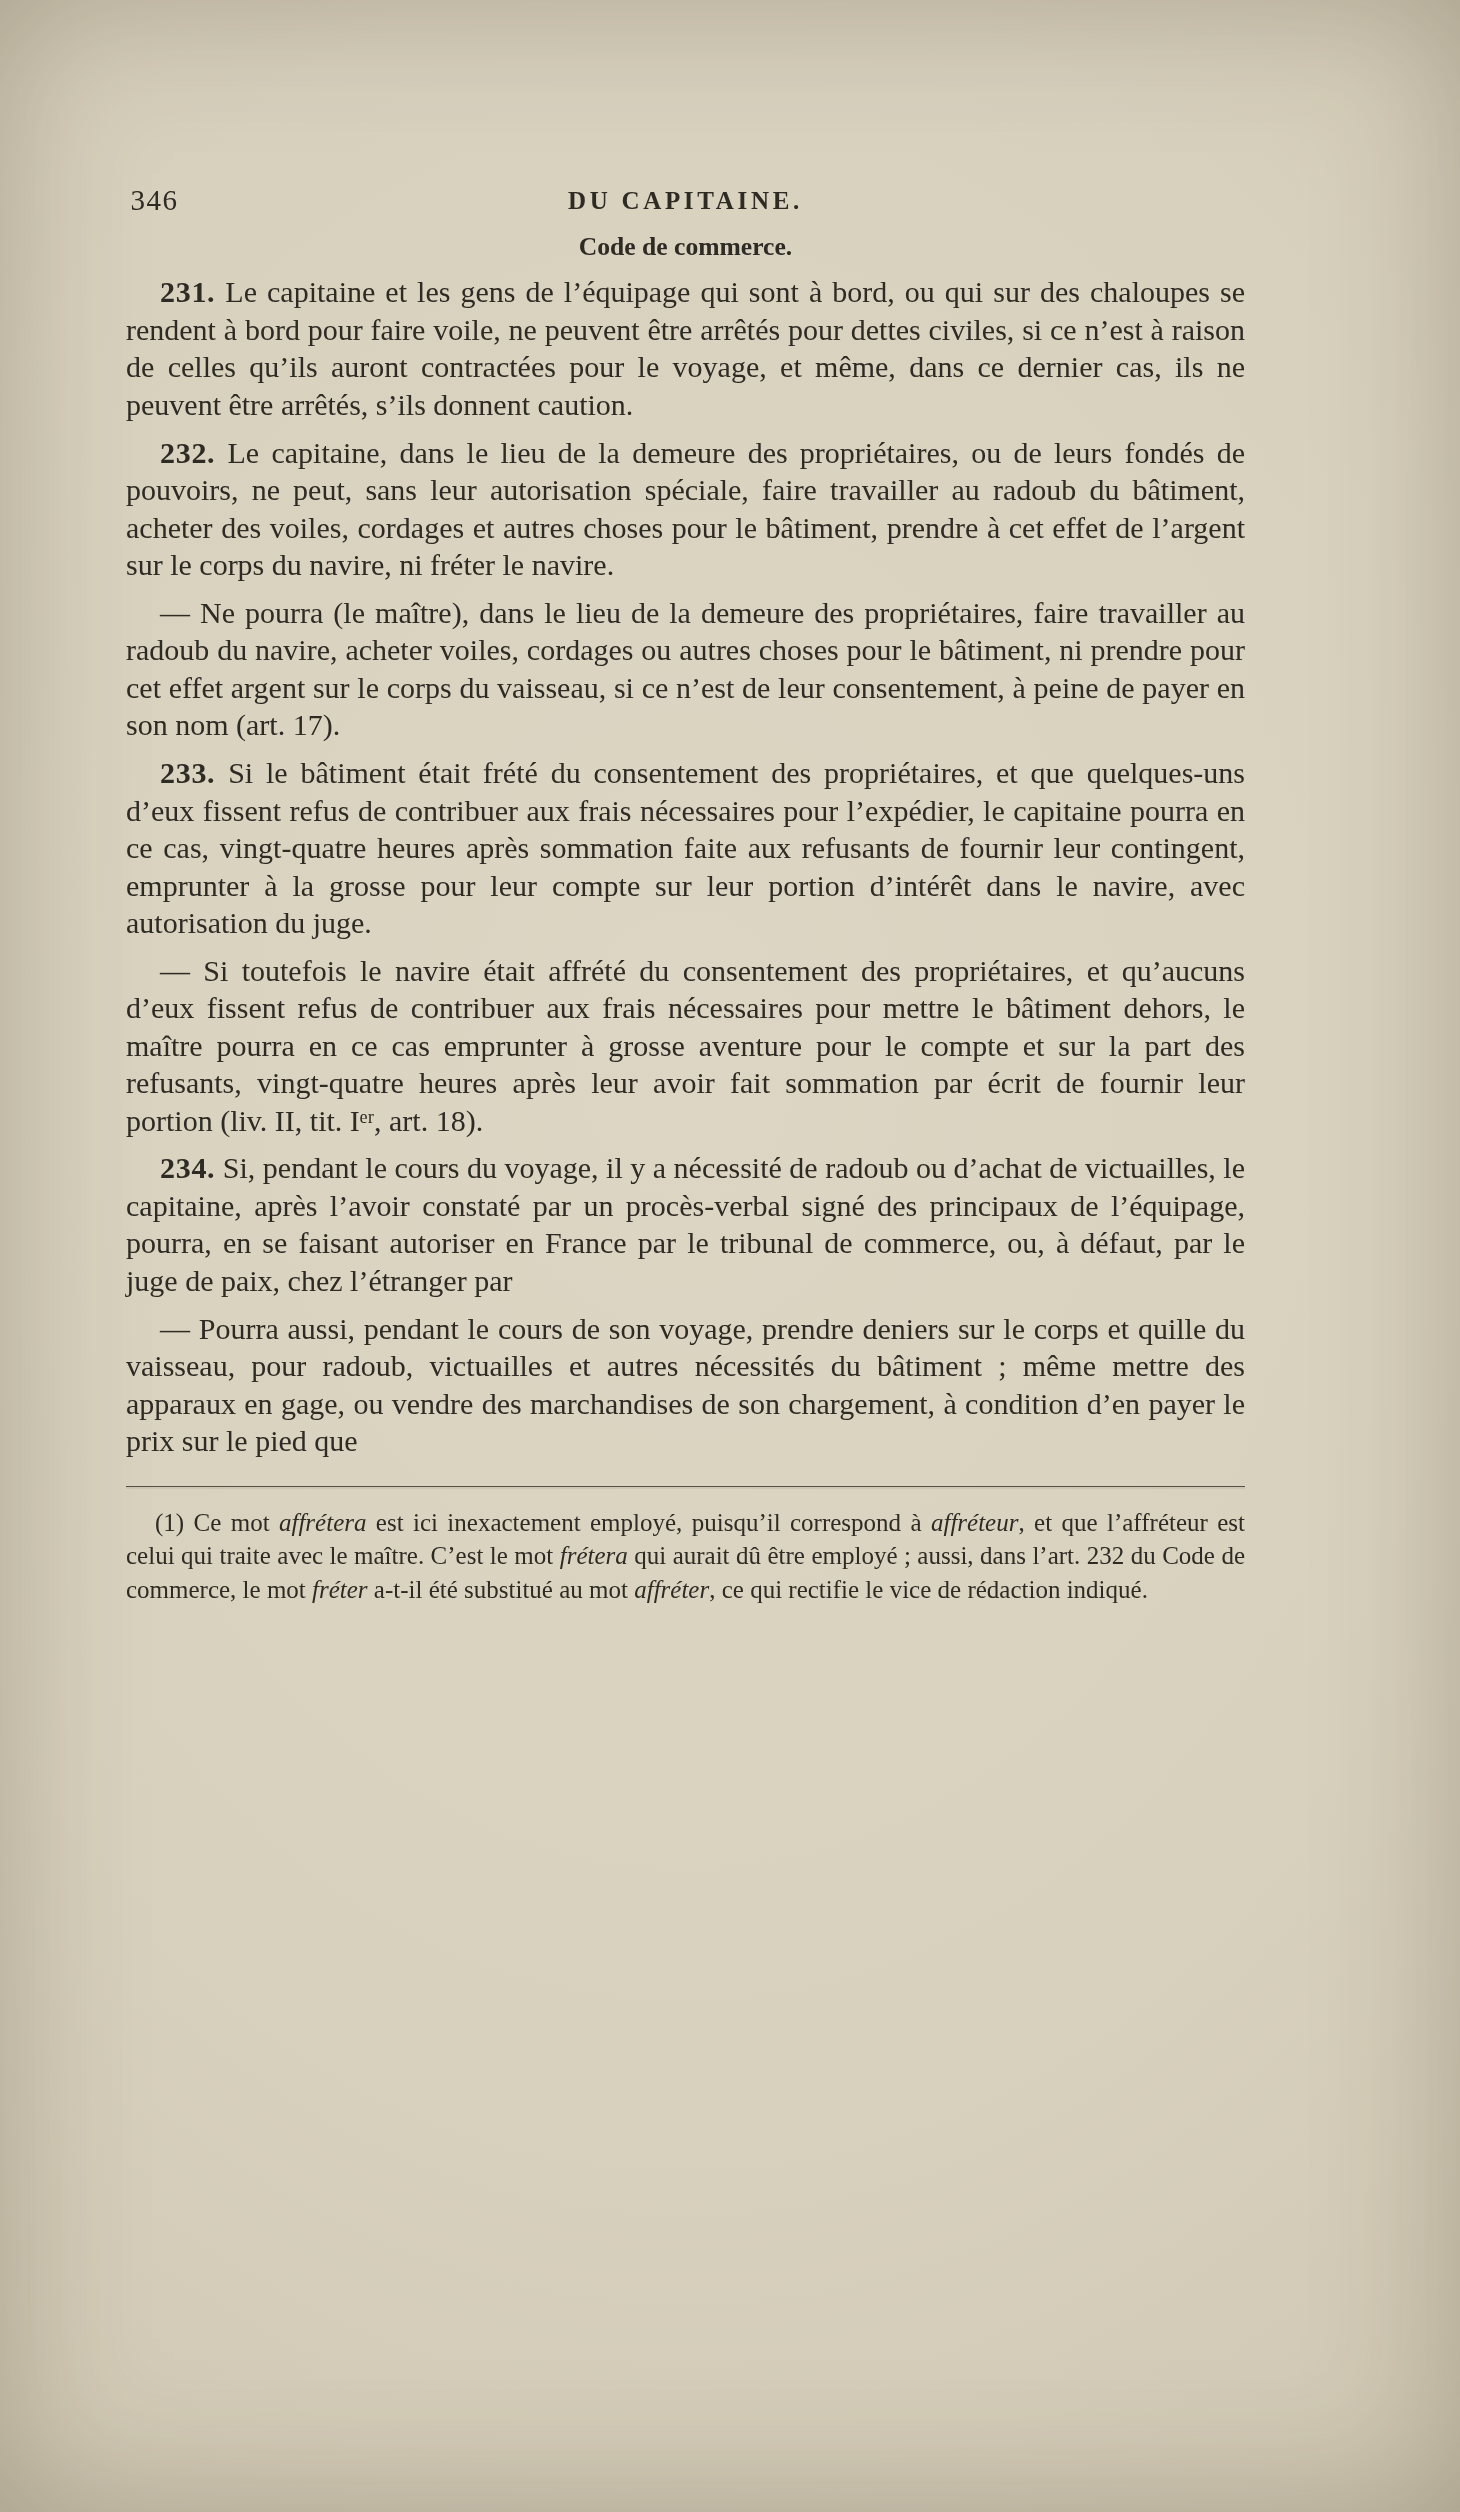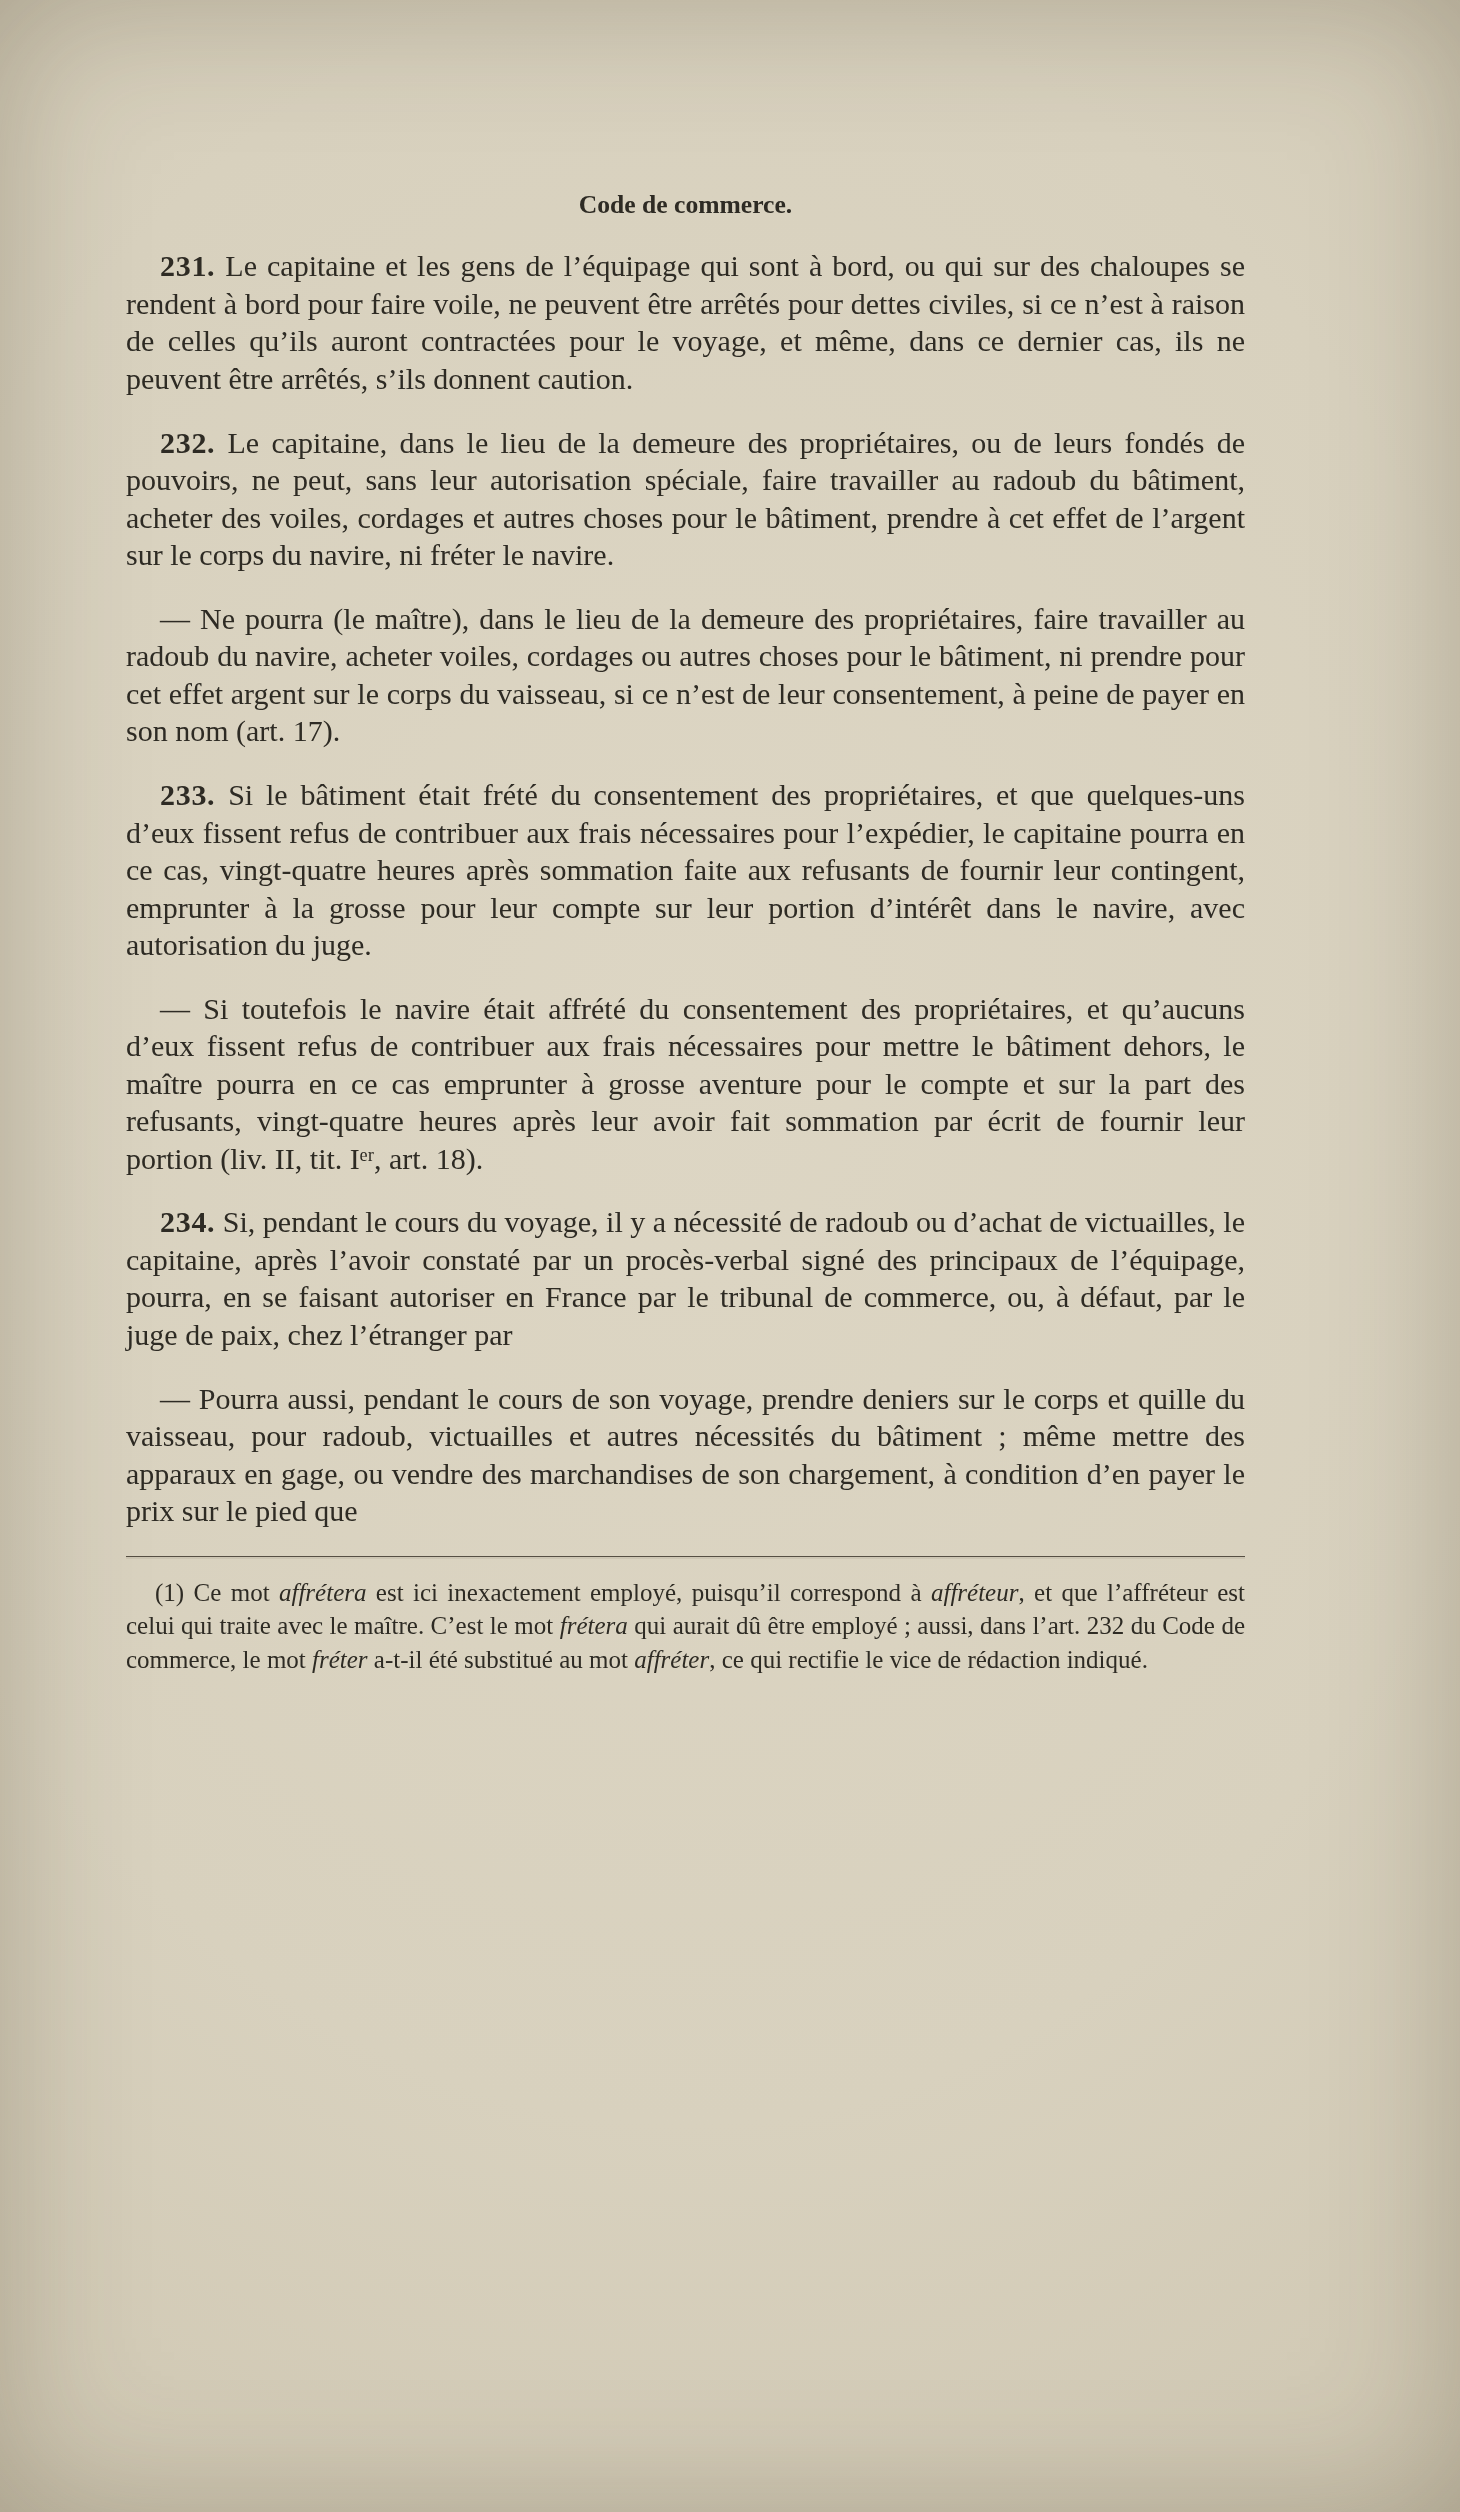--- a/index.html
+++ b/index.html
@@ -63,21 +63,21 @@
     font-size: 25.6px;
     margin-bottom: 1.5px;
   }
   .para {
     margin: 0 0 8.8px;
     font-size: 30px;
     line-height: 1.25;
     text-align: justify;
     text-indent: 34px;
   }
-  .cell .para:last-child { margin-bottom: 0; margin-top: 16px; }
+  .cell .para:last-child { margin-bottom: 0; }
   .art-num {
     font-weight: bold;
     letter-spacing: 0.7px;
   }
   .footnote-rule {
     margin-top: 26px;
     width: 100%;
     height: 0;
     border-top: 1.5px solid rgba(52, 46, 36, 0.8);
     box-shadow: 0 1.5px 0 rgba(52, 46, 36, 0.15);
@@ -90,20 +90,24 @@
     text-indent: 29px;
   }
   .it { font-style: italic; }
 </style>
 </head>
 <body>
 
 <div class="page">
   <div class="sheet">
 
+    <div class="running-head">
+      <span class="page-num">346</span>
+      <span class="running-title">DU CAPITAINE.</span>
+    </div>
 
     <div class="cols">
 
       <div class="col-header">Code de commerce.</div>
 
       <div class="cell">
         <p class="para"><span class="art-num">231.</span> <span>Le capitaine et les gens de l’équipage qui sont à bord, ou qui sur des chaloupes se rendent à bord pour faire voile, ne peuvent être arrêtés pour dettes civiles, si ce n’est à raison de celles qu’ils auront contractées pour le voyage, et même, dans ce dernier cas, ils ne peuvent être arrêtés, s’ils donnent caution.</span></p>
       </div>
 
       <div class="cell">

